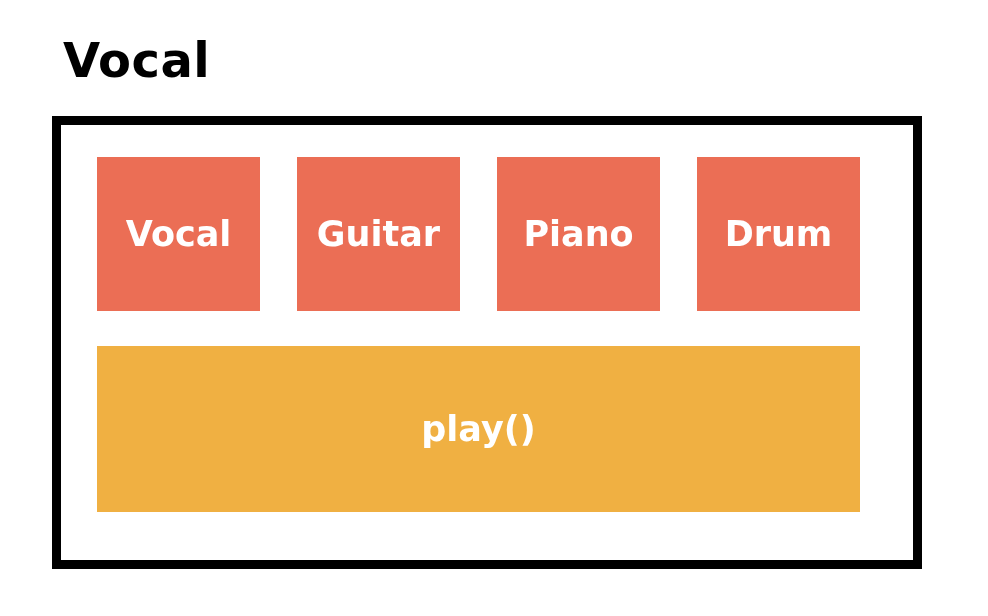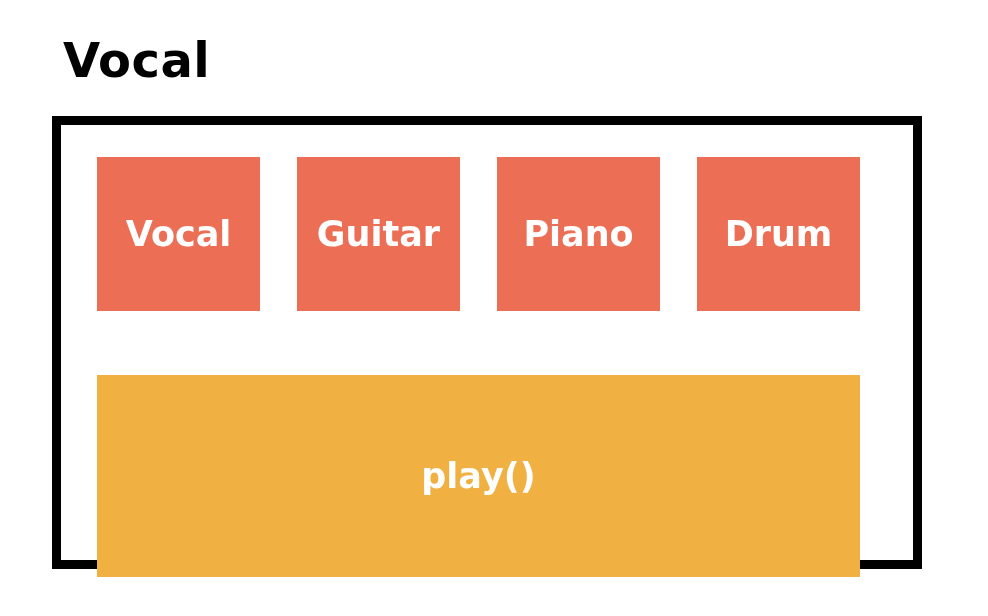--- a/index.html
+++ b/index.html
@@ -49,23 +49,23 @@
     color: var(--label-text, #FFFFFF);
     display: flex;
     align-items: center;
     justify-content: center;
     font-size: 35px;
     font-weight: bold;
   }
   .method-box {
     position: absolute;
     left: 36px;
-    top: 250px;
+    top: 221px;
     width: 763px;
-    height: 202px;
+    height: 166px;
     background: var(--method-box, #F0B042);
     color: var(--label-text, #FFFFFF);
     display: flex;
     align-items: center;
     justify-content: center;
     font-size: 35px;
     font-weight: bold;
   }
 </style>
 </head>

